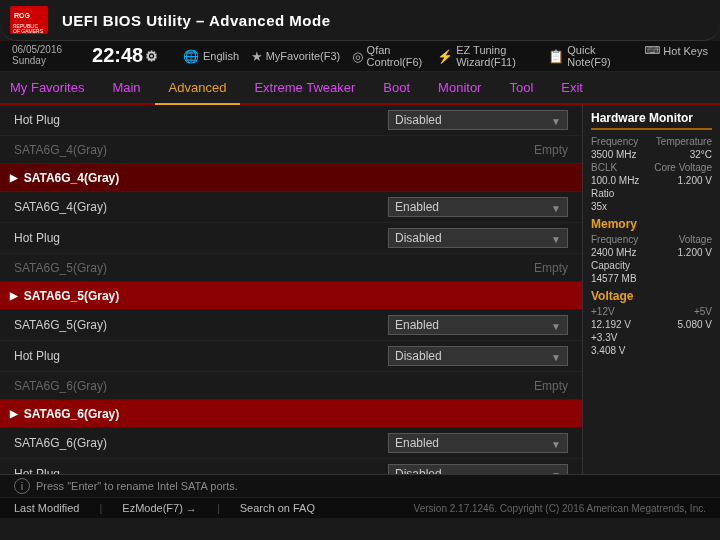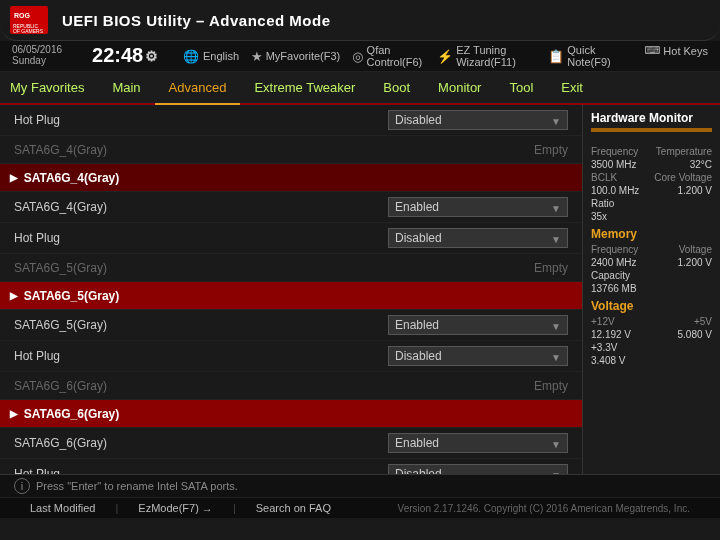--- a/index.html
+++ b/index.html
@@ -93,21 +93,21 @@
 
     
     .nav-bar {
       background: #1c1c1c;
       display: flex;
       align-items: center;
       padding: 0 10px;
       border-bottom: 2px solid #8b0000;
     }
     .nav-item {
-      color: #bef264;
+      color: #d946ef;
       font-size: 13px;
       padding: 8px 14px;
       cursor: pointer;
       white-space: nowrap;
     }
     .nav-item.active {
       color: #e8a020;
       border-bottom: 2px solid #e8a020;
       margin-bottom: -2px;
     }
@@ -189,22 +189,22 @@
       width: 138px;
       background: #1c1c1c;
       border-left: 1px solid #333;
       padding: 6px 8px;
       overflow: hidden;
     }
     .hw-monitor-title {
       color: #fff;
       font-size: 12px;
       font-weight: bold;
-      margin-bottom: 14px;
-      border-bottom: 4px solid #a16207;
+      margin-bottom: 6px;
+      border-bottom: 2px solid #a16207;
       padding-bottom: 3px;
     }
     .hw-section-title {
       color: #e8a020;
       font-size: 12px;
       font-weight: bold;
       margin: 5px 0 3px 0;
     }
     .hw-row {
       display: flex;
@@ -248,21 +248,21 @@
       color: #888;
       font-size: 11px;
     }
 
     
     .footer-bar {
       background: #0d0d0d;
       display: flex;
       align-items: center;
       justify-content: space-between;
-      padding: 4px 30px;
+      padding: 4px 14px;
       border-top: 1px solid #222;
       font-size: 11px;
     }
     .footer-bar .footer-links {
       display: flex;
       gap: 16px;
       align-items: center;
     }
     .footer-link {
       color: #bbb;
@@ -469,21 +469,21 @@
     <div class="hw-section-title">Memory</div>
     <div class="hw-row">
       <span class="hw-label">Frequency</span>
       <span class="hw-label">Voltage</span>
     </div>
     <div class="hw-row">
       <span class="hw-value">2400 MHz</span>
       <span class="hw-value">1.200 V</span>
     </div>
     <div class="hw-single">Capacity</div>
-    <div class="hw-single">13766 MB</div>
+    <div class="hw-single">14577 MB</div>
 
     <div class="hw-section-title">Voltage</div>
     <div class="hw-row">
       <span class="hw-label">+12V</span>
       <span class="hw-label">+5V</span>
     </div>
     <div class="hw-row">
       <span class="hw-value">12.192 V</span>
       <span class="hw-value">5.080 V</span>
     </div>

